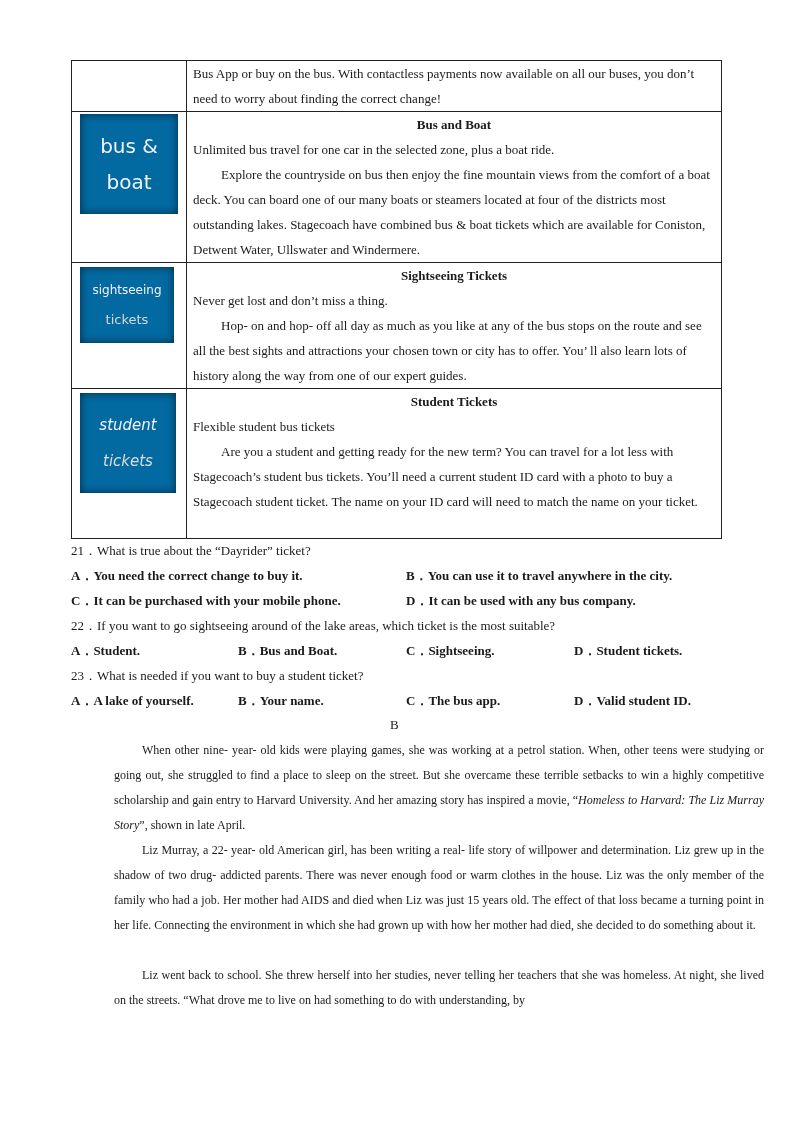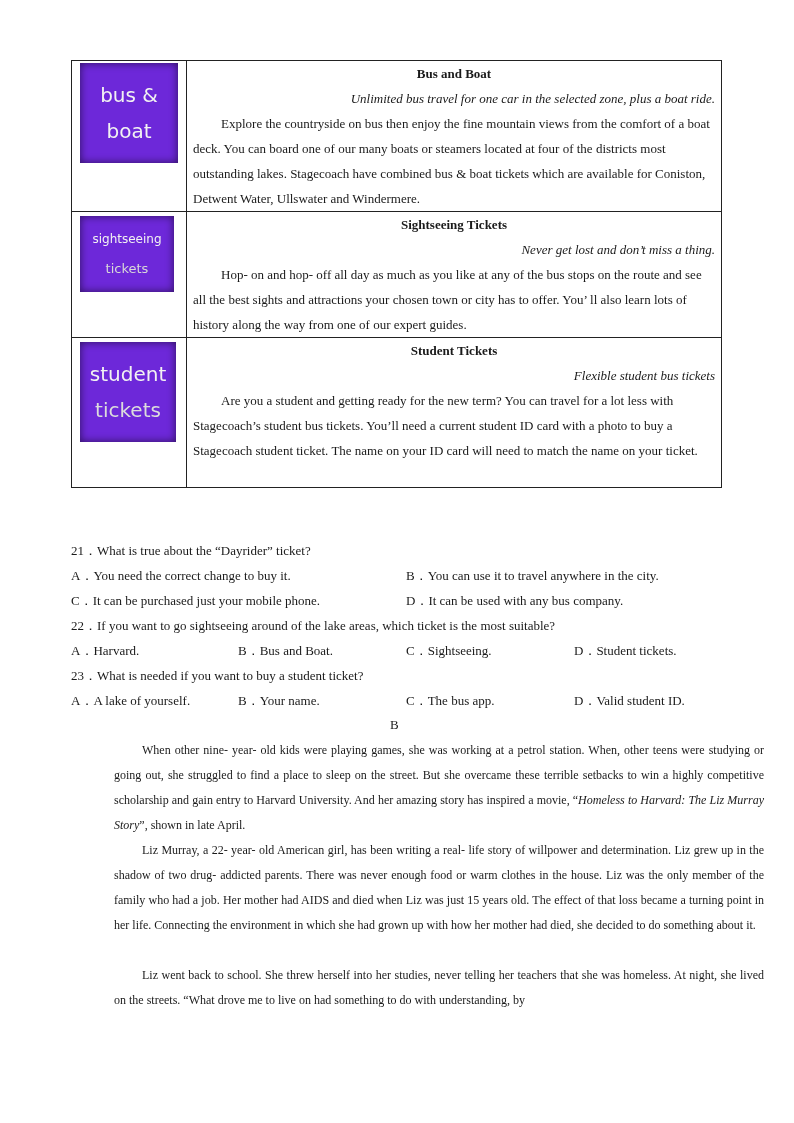--- a/index.html
+++ b/index.html
@@ -2,48 +2,52 @@
 <html><head>
 <meta charset="utf-8">
 <style>
   html, body { margin:0; padding:0; background:#ffffff; }
   body { width:794px; height:1123px; position:relative; overflow:hidden;
          font-family:"Liberation Serif", "DejaVu Serif", serif; color:#1a1a1a; font-size:13px; }
   .tbl { position:absolute; left:71px; top:60px; width:651px; border-collapse:collapse; }
   .tbl td { border:1px solid #222; vertical-align:top; padding:0; }
   .tbl td.imgcell { width:114px; }
   .tbl td.txt { padding:0 6px 0 6px; line-height:25px; }
-  .tile { margin:4px 6px 0 8px; width:98px; height:102px; background:#6d28d9;
+  .tile { margin:4px 6px 0 8px; width:98px; height:102px; background:#0369a1;
           color:#f2f2f2; font-family:"DejaVu Sans", sans-serif; display:flex; flex-direction:column;
           align-items:center; justify-content:center; text-align:center;
           box-shadow: inset 0 0 8px rgba(0,0,0,0.6); }
   .tile.t1 { width:98px; height:100px; margin-top:2px; }
   .tile.t2 { width:94px; height:76px; margin-top:4px; }
   .tile.t3 { width:96px; height:100px; margin-top:4px; }
   .tile .l1, .tile .l2 { display:block; }
   .tile.t1 .l1, .tile.t1 .l2 { font-size:20px; line-height:36px; }
   .tile.t2 .l1 { font-size:12px; line-height:30px; }
   .tile.t2 .l2 { font-size:13px; line-height:30px; color:#d8d8d8; }
-  .tile.t3 .l1, .tile.t3 .l2 { font-size:20px; line-height:36px; }
+  .tile.t3 .l1, .tile.t3 .l2 { font-size:15px; line-height:36px;font-style:italic; }
   .tile.t3 .l2 { color:#dcdcdc; }
   .heading { text-align:center; font-weight:bold; }
-  .sub { text-align:right; font-style:italic; }
+  .sub { text-align:left; }
   .indent { text-indent:28px; }
   .q { position:absolute; left:71px; font-size:13px; line-height:25px; white-space:nowrap; }
-  .opt { position:absolute; font-size:13px; line-height:25px; white-space:nowrap; }
+  .opt { position:absolute; font-size:13px; line-height:25px; white-space:nowrap;font-weight:bold; }
   .secB { position:absolute; left:390px; top:712px; font-size:13px; line-height:25px; }
   .para { position:absolute; left:71px; width:650px; font-size:12px; line-height:25px;
           text-indent:28px; text-align:justify;margin-left:43px; }
   .para em { font-style:italic; }
 </style>
 </head>
 <body>
 
 <table class="tbl">
   <tbody>
+      <tr style="height:51px;">
+    <td class="imgcell"></td>
+    <td class="txt">Bus App or buy on the bus. With contactless payments now available on all our buses, you don’t need to worry about finding the correct change!</td>
+  </tr>
   <tr style="height:150px;">
     <td class="imgcell">
       <div class="tile t1">
         <span class="l1">bus &amp;</span>
         <span class="l2">boat</span>
       </div>
     </td>
     <td class="txt">
       <div class="heading">Bus and Boat</div>
       <div class="sub">Unlimited bus travel for one car in the selected zone, plus a boat ride.</div>
@@ -77,27 +81,27 @@
     </td>
   </tr>
 </tbody>
   </table>
 
 <div class="q" style="top:538px;">
   <span>21．</span><span>What is true about the “Dayrider” ticket?</span>
 </div>
 <div class="opt" style="left:71px; top:563px;"><span>A．</span><span>You need the correct change to buy it.</span></div>
 <div class="opt" style="left:406px; top:563px;"><span>B．</span><span>You can use it to travel anywhere in the city.</span></div>
-<div class="opt" style="left:71px; top:588px;"><span>C．</span><span>It can be purchased just your mobile phone.</span></div>
+<div class="opt" style="left:71px; top:588px;"><span>C．</span><span>It can be purchased with your mobile phone.</span></div>
 <div class="opt" style="left:406px; top:588px;"><span>D．</span><span>It can be used with any bus company.</span></div>
 
 <div class="q" style="top:613px;">
   <span>22．</span><span>If you want to go sightseeing around of the lake areas, which ticket is the most suitable?</span>
 </div>
-<div class="opt" style="left:71px; top:638px;"><span>A．</span><span>Harvard.</span></div>
+<div class="opt" style="left:71px; top:638px;"><span>A．</span><span>Student.</span></div>
 <div class="opt" style="left:238px; top:638px;"><span>B．</span><span>Bus and Boat.</span></div>
 <div class="opt" style="left:406px; top:638px;"><span>C．</span><span>Sightseeing.</span></div>
 <div class="opt" style="left:574px; top:638px;"><span>D．</span><span>Student tickets.</span></div>
 
 <div class="q" style="top:663px;">
   <span>23．</span><span>What is needed if you want to buy a student ticket?</span>
 </div>
 <div class="opt" style="left:71px; top:688px;"><span>A．</span><span>A lake of yourself.</span></div>
 <div class="opt" style="left:238px; top:688px;"><span>B．</span><span>Your name.</span></div>
 <div class="opt" style="left:406px; top:688px;"><span>C．</span><span>The bus app.</span></div>

